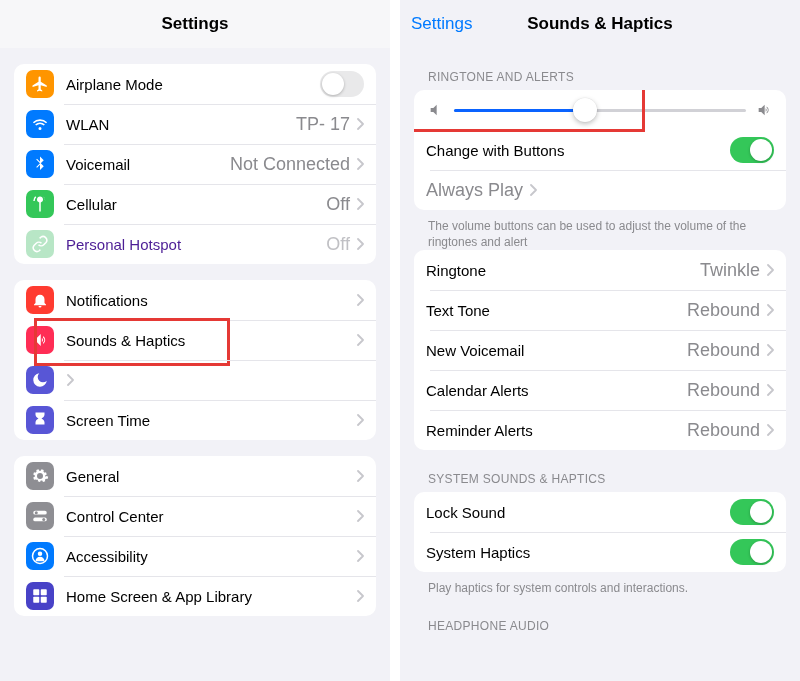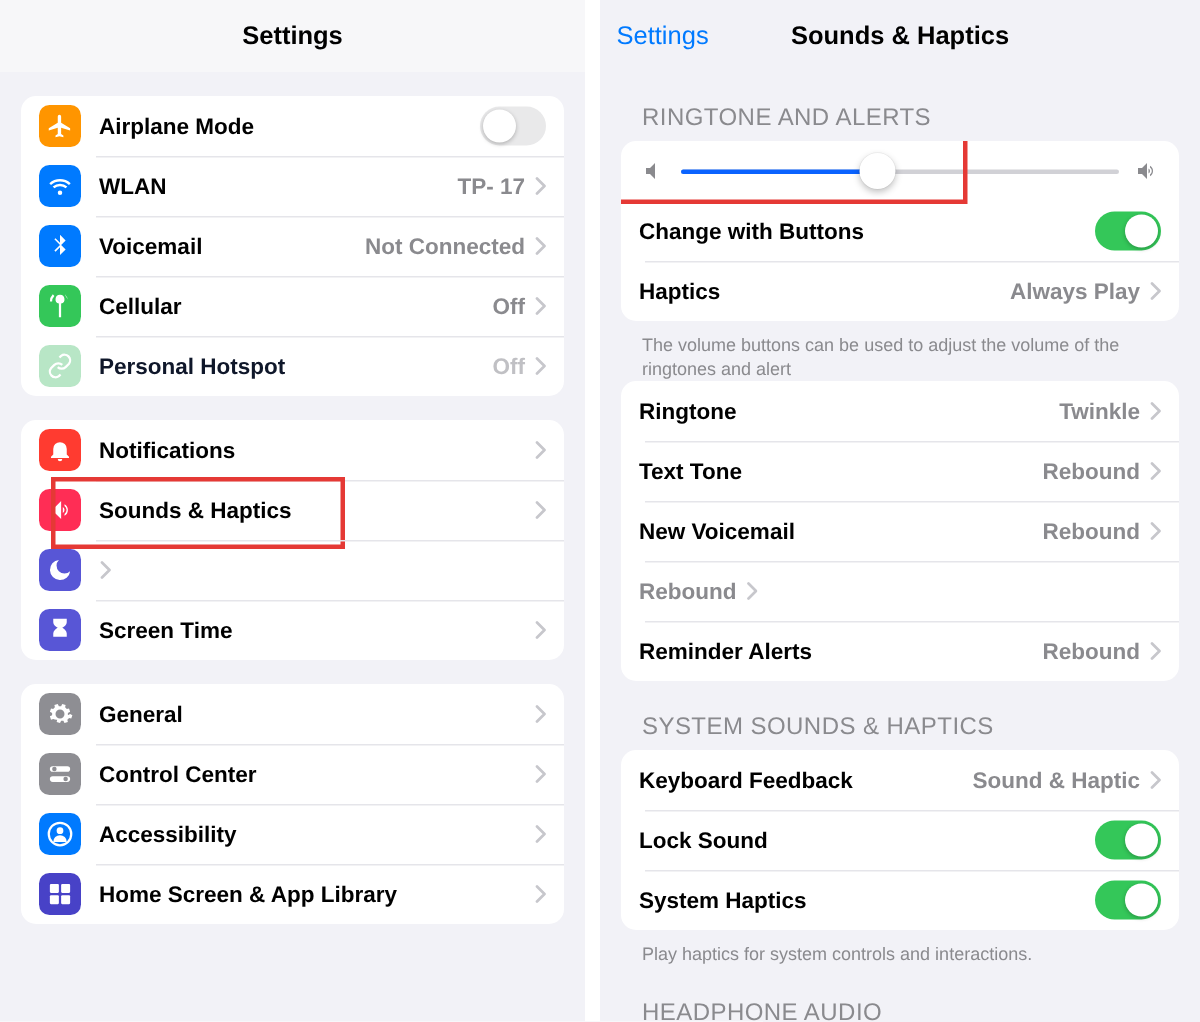--- a/index.html
+++ b/index.html
@@ -38,24 +38,23 @@
     cursor: pointer;
   }
   .back-chev { font-size: 22px; margin-right: 1px; }
   .scroll { flex: 1; overflow-y: auto; }
   
   .group {
     background: #fff;
     margin: 16px 14px 0 14px;
     border-radius: 10px;
     overflow: hidden;
-    font-weight: bold;
   }
   .group-header {
-    font-size: 16px;
+    font-size: 12px;
     color: #8a8a8e;
     margin: 22px 28px 6px 28px;
     letter-spacing: 0.3px;
     text-transform: uppercase;
   }
   .footer-note {
     font-size: 12px;
     color: #8a8a8e;
     margin: 8px 28px 0 28px;
     line-height: 1.35;
@@ -83,28 +82,28 @@
     border-radius: 7px;
     display: flex;
     align-items: center;
     justify-content: center;
     margin-right: 12px;
     flex-shrink: 0;
     color: #fff;
   }
   .row-icon svg { width: 18px; height: 18px; }
   .row-label { font-size: 15px; color: #000; flex: 1; }
-  .row-value { font-size: 15px; color: #8a8a8e; margin-right: 6px; }
+  .row-value { font-size: 18px; color: #8a8a8e; margin-right: 6px; }
   .chev {
     color: #c7c7cc;
     font-size: 16px;
     display:flex; align-items:center;
   }
   .chev svg { width: 8px; height: 12px; }
-  .dimmed .row-label { color: #0f172a; }
+  .dimmed .row-label { color: #4c1d95; }
   .dimmed .row-value { color: #c0c0c4; }
   
   .toggle {
     width: 44px; height: 26px;
     border-radius: 13px;
     position: relative;
     background: #e9e9ea;
     cursor: pointer;
     flex-shrink:0;
   }
@@ -384,21 +383,20 @@
             <svg viewBox="0 0 24 24" fill="currentColor">
               <path d="M4 9v6h4l5 5V4L8 9H4zm12 3a3 3 0 0 0-1.5-2.6v5.2A3 3 0 0 0 16 12zm3 0a6 6 0 0 0-3-5.2v1.7a4.3 4.3 0 0 1 0 7v1.7A6 6 0 0 0 19 12z"></path>
             </svg>
           </span>
         </div>
         <div class="row">
           <div class="row-label">Change with Buttons</div>
           <div class="toggle on"></div>
         </div>
         <div class="row">
-          <div class="row-label">Haptics</div>
           <div class="row-value">Always Play</div>
           <div class="chev">
             <svg viewBox="0 0 8 12" fill="none">
               <path d="M2 1l5 5-5 5" stroke="#c7c7cc" stroke-width="1.8" stroke-linecap="round" stroke-linejoin="round"></path>
             </svg>
           </div>
         </div>
       </div>
       <div class="footer-note">The volume buttons can be used to adjust the volume of the ringtones and alert</div>
       <div class="group" style="margin-top: 0px;">
@@ -423,48 +421,40 @@
         <div class="row">
           <div class="row-label">New Voicemail</div>
           <div class="row-value">Rebound</div>
           <div class="chev">
             <svg viewBox="0 0 8 12" fill="none">
               <path d="M2 1l5 5-5 5" stroke="#c7c7cc" stroke-width="1.8" stroke-linecap="round" stroke-linejoin="round"></path>
             </svg>
           </div>
         </div>
         <div class="row">
+          <div class="row-label">Calendar Alerts</div>
           <div class="row-value">Rebound</div>
           <div class="chev">
             <svg viewBox="0 0 8 12" fill="none">
               <path d="M2 1l5 5-5 5" stroke="#c7c7cc" stroke-width="1.8" stroke-linecap="round" stroke-linejoin="round"></path>
             </svg>
           </div>
         </div>
         <div class="row">
           <div class="row-label">Reminder Alerts</div>
           <div class="row-value">Rebound</div>
           <div class="chev">
             <svg viewBox="0 0 8 12" fill="none">
               <path d="M2 1l5 5-5 5" stroke="#c7c7cc" stroke-width="1.8" stroke-linecap="round" stroke-linejoin="round"></path>
             </svg>
           </div>
         </div>
       </div>
       <div class="group-header">SYSTEM SOUNDS &amp; HAPTICS</div>
       <div class="group" style="margin-top: 0px;">
-        <div class="row">
-          <div class="row-label">Keyboard Feedback</div>
-          <div class="row-value">Sound &amp; Haptic</div>
-          <div class="chev">
-            <svg viewBox="0 0 8 12" fill="none">
-              <path d="M2 1l5 5-5 5" stroke="#c7c7cc" stroke-width="1.8" stroke-linecap="round" stroke-linejoin="round"></path>
-            </svg>
-          </div>
-        </div>
         <div class="row">
           <div class="row-label">Lock Sound</div>
           <div class="toggle on"></div>
         </div>
         <div class="row">
           <div class="row-label">System Haptics</div>
           <div class="toggle on"></div>
         </div>
       </div>
       <div class="footer-note">Play haptics for system controls and interactions.</div>

